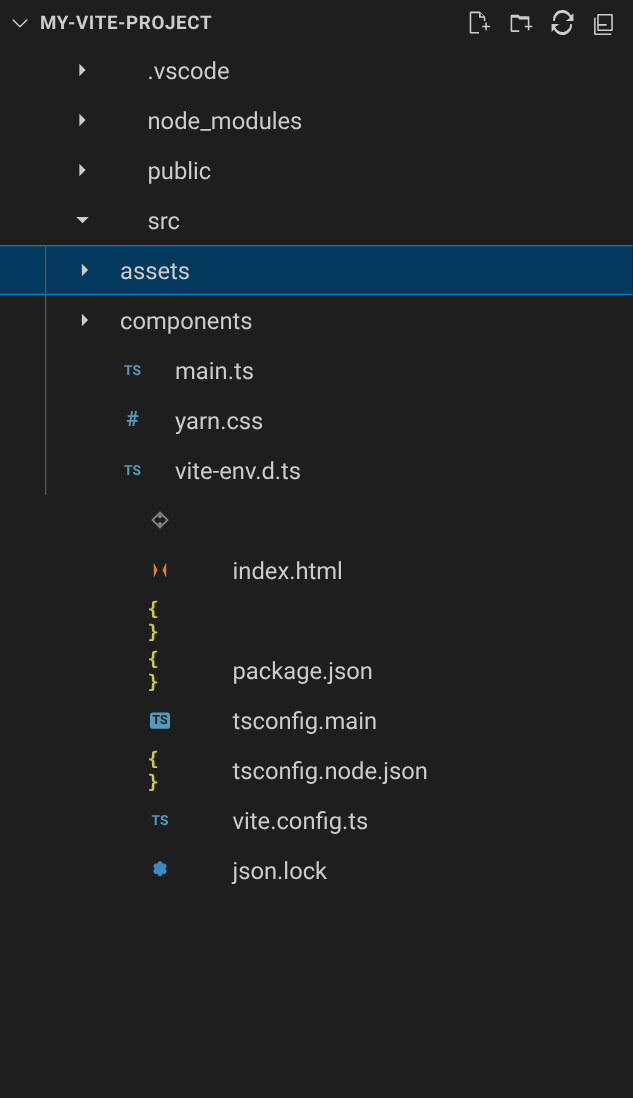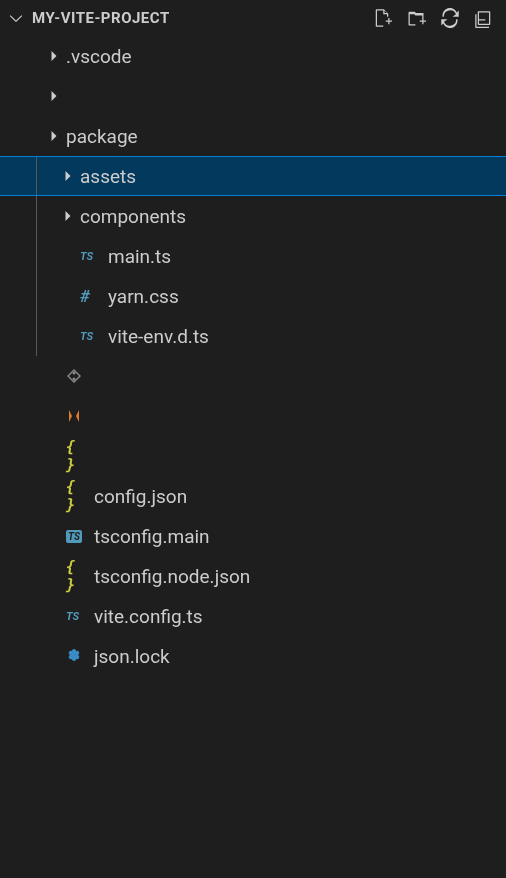--- a/index.html
+++ b/index.html
@@ -58,22 +58,22 @@
       padding-left: 0;
       cursor: pointer;
       position: relative;
     }
     .tree-item.selected {
       background: #04395e;
       border: 1px solid #007fd4;
       border-left: none;
       border-right: none;
     }
-    .indent-1 { padding-left: 44px; }
-    .indent-2 { padding-left: 58px; }
+    .indent-1 { padding-left: 56px; gap: 40px; }
+    .indent-2 { padding-left: 58px; gap: 16px; }
     .indent-guide-2::before {
       content: '';
       position: absolute;
       left: 36px;
       top: 0;
       bottom: 0;
       width: 1px;
       background: #585858;
     }
     .chevron {
@@ -83,22 +83,21 @@
       color: #cccccc;
       margin-right: 2px;
     }
     .file-icon {
       width: 20px;
       height: 20px;
       flex-shrink: 0;
       margin-right: 8px;
       display: flex;
       align-items: center;
-      justify-content: flex-start;
-      font-style: italic;
+      justify-content: center;
     }
     .no-chevron {
       width: 22px;
       flex-shrink: 0;
     }
     .label {
       font-size: 19px;
       color: #cccccc;
       white-space: nowrap;
     }
@@ -158,26 +157,33 @@
     <div class="tree-item indent-1">
       <svg class="chevron" viewBox="0 0 16 16">
           <path fill="currentColor" d="M6 4l4 4-4 4V4z"></path>
         </svg>
       <span class="label">.vscode</span>
     </div>
     <div class="tree-item indent-1">
       <svg class="chevron" viewBox="0 0 16 16">
           <path fill="currentColor" d="M6 4l4 4-4 4V4z"></path>
         </svg>
-    </div>
-    <div class="tree-item indent-1">
-      <svg class="chevron" viewBox="0 0 16 16">
-          <path fill="currentColor" d="M6 4l4 4-4 4V4z"></path>
-        </svg>
-      <span class="label">package</span>
+      <span class="label">node_modules</span>
+    </div>
+    <div class="tree-item indent-1">
+      <svg class="chevron" viewBox="0 0 16 16">
+          <path fill="currentColor" d="M6 4l4 4-4 4V4z"></path>
+        </svg>
+      <span class="label">public</span>
+    </div>
+    <div class="tree-item indent-1">
+      <svg class="chevron" viewBox="0 0 16 16">
+          <path fill="currentColor" d="M4 6l4 4 4-4H4z"></path>
+        </svg>
+      <span class="label">src</span>
     </div>
     <div class="tree-item indent-2 selected indent-guide-2">
       <svg class="chevron" viewBox="0 0 16 16">
           <path fill="currentColor" d="M6 4l4 4-4 4V4z"></path>
         </svg>
       <span class="label">assets</span>
     </div>
     <div class="tree-item indent-2 indent-guide-2">
       <svg class="chevron" viewBox="0 0 16 16">
           <path fill="currentColor" d="M6 4l4 4-4 4V4z"></path>
@@ -215,33 +221,34 @@
           </svg>
         </span>
     </div>
     <div class="tree-item indent-1">
       <span class="no-chevron"></span>
       <span class="file-icon">
           <svg width="16" height="16" viewBox="0 0 16 16">
             <path fill="#e37933" d="M3 2l3 6-3 6V2zm10 0v12l-3-6 3-6z"></path>
           </svg>
         </span>
+      <span class="label">index.html</span>
     </div>
     <div class="tree-item indent-1">
       <span class="no-chevron"></span>
       <span class="file-icon">
           <span class="json-brace">{ }</span>
         </span>
     </div>
     <div class="tree-item indent-1">
       <span class="no-chevron"></span>
       <span class="file-icon">
           <span class="json-brace">{ }</span>
         </span>
-      <span class="label">config.json</span>
+      <span class="label">package.json</span>
     </div>
     <div class="tree-item indent-1">
       <span class="no-chevron"></span>
       <span class="file-icon">
           <span class="ts-badge-box">TS</span>
         </span>
       <span class="label">tsconfig.main</span>
     </div>
     <div class="tree-item indent-1">
       <span class="no-chevron"></span>

